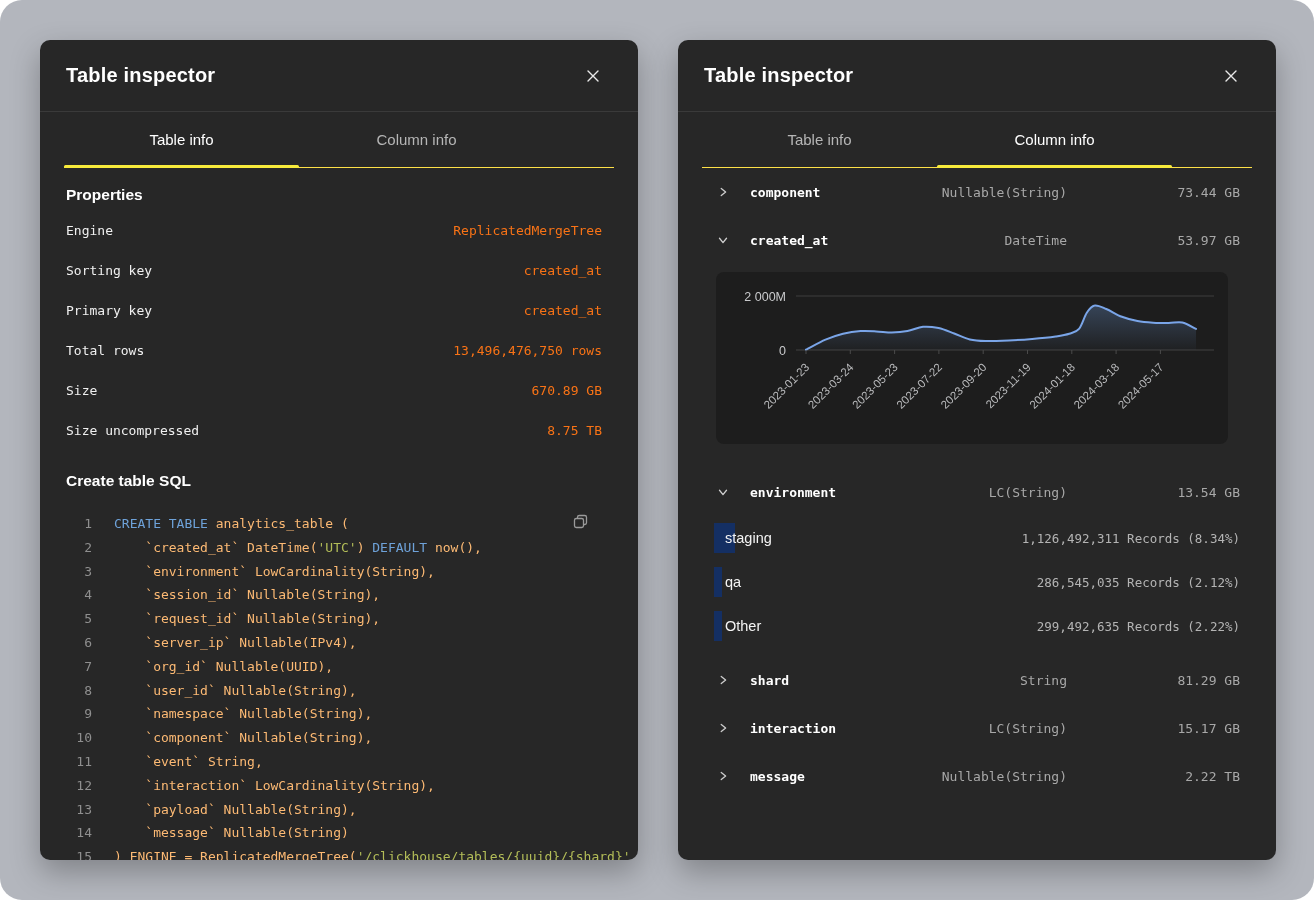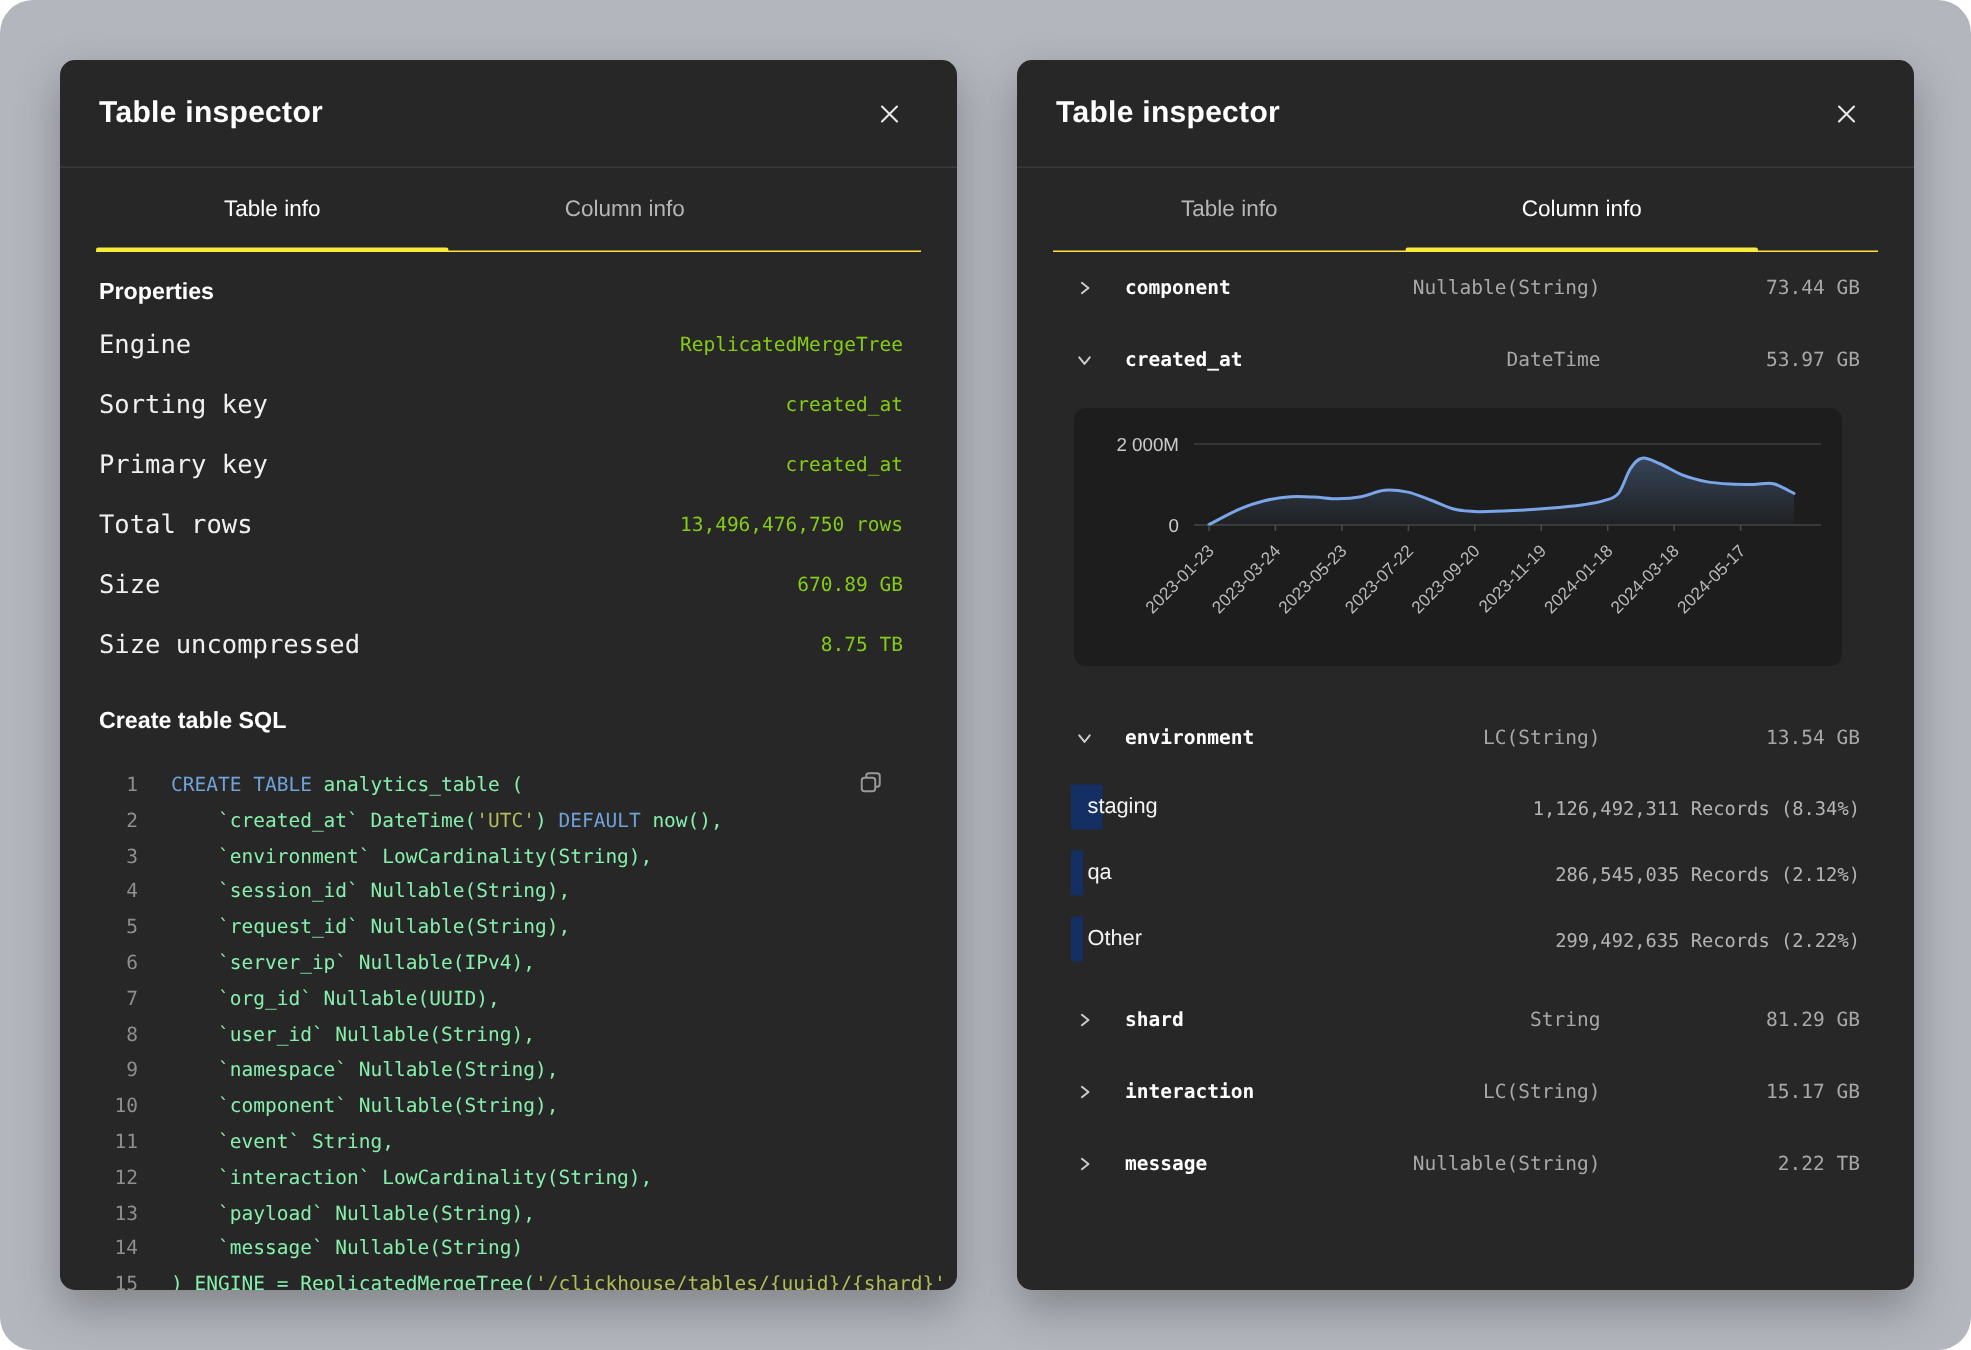--- a/index.html
+++ b/index.html
@@ -20,28 +20,28 @@
   .tab.active{color:#ffffff;}
   .tab.active::after{content:"";position:absolute;left:0;right:0;bottom:-1px;height:3px;
        background:var(--accent,#f7ea3b);border-radius:2px;}
 
   .content{padding:0 36px 0 26px;}
 
   
   .section-heading{color:#ffffff;font-size:15.5px;font-weight:bold;margin:18px 0 6px;}
   .section-heading.sql{margin-top:22px;}
   .prop-row{height:40px;display:flex;align-items:center;justify-content:space-between;}
-  .prop-label{color:#f0f0f0;font-family:"DejaVu Sans Mono",monospace;font-size:17px;}
-  .prop-value{color:#84cc16;font-family:"DejaVu Sans Mono",monospace;font-size:13px;}
+  .prop-label{color:#f0f0f0;font-family:"DejaVu Sans Mono",monospace;font-size:13px;}
+  .prop-value{color:#f97316;font-family:"DejaVu Sans Mono",monospace;font-size:13px;}
 
   .codeblock{position:relative;margin-top:14px;padding-top:8px;}
   .copy-btn{position:absolute;top:8px;right:12px;cursor:pointer;}
   .code-line{display:flex;line-height:23.8px;font-family:"DejaVu Sans Mono",monospace;font-size:13px;white-space:pre;}
   .line-num{width:26px;flex:none;text-align:right;color:#8f8f8f;margin-right:22px;}
-  .tok-pl{color:#86efac;} .tok-kw{color:var(--kw,#6ea2d9);} .tok-str{color:var(--str,#b3bd58);}
+  .tok-pl{color:#fdba74;} .tok-kw{color:var(--kw,#6ea2d9);} .tok-str{color:var(--str,#b3bd58);}
 
   
   .col-row{height:48px;display:flex;align-items:center;cursor:pointer;}
   .chev{width:24px;flex:none;margin-left:12px;display:flex;align-items:center;}
   .chev.open svg{transform:rotate(90deg);}
   .col-name{flex:none;margin-left:10px;color:#ffffff;font-weight:bold;
             font-family:"DejaVu Sans Mono",monospace;font-size:13px;}
   .col-spacer{flex:1;}
   .col-type{color:#a8a8a8;font-family:"DejaVu Sans Mono",monospace;font-size:13px;text-align:right;}
   .col-size{width:173px;flex:none;color:#a8a8a8;font-family:"DejaVu Sans Mono",monospace;font-size:13px;text-align:right;}

